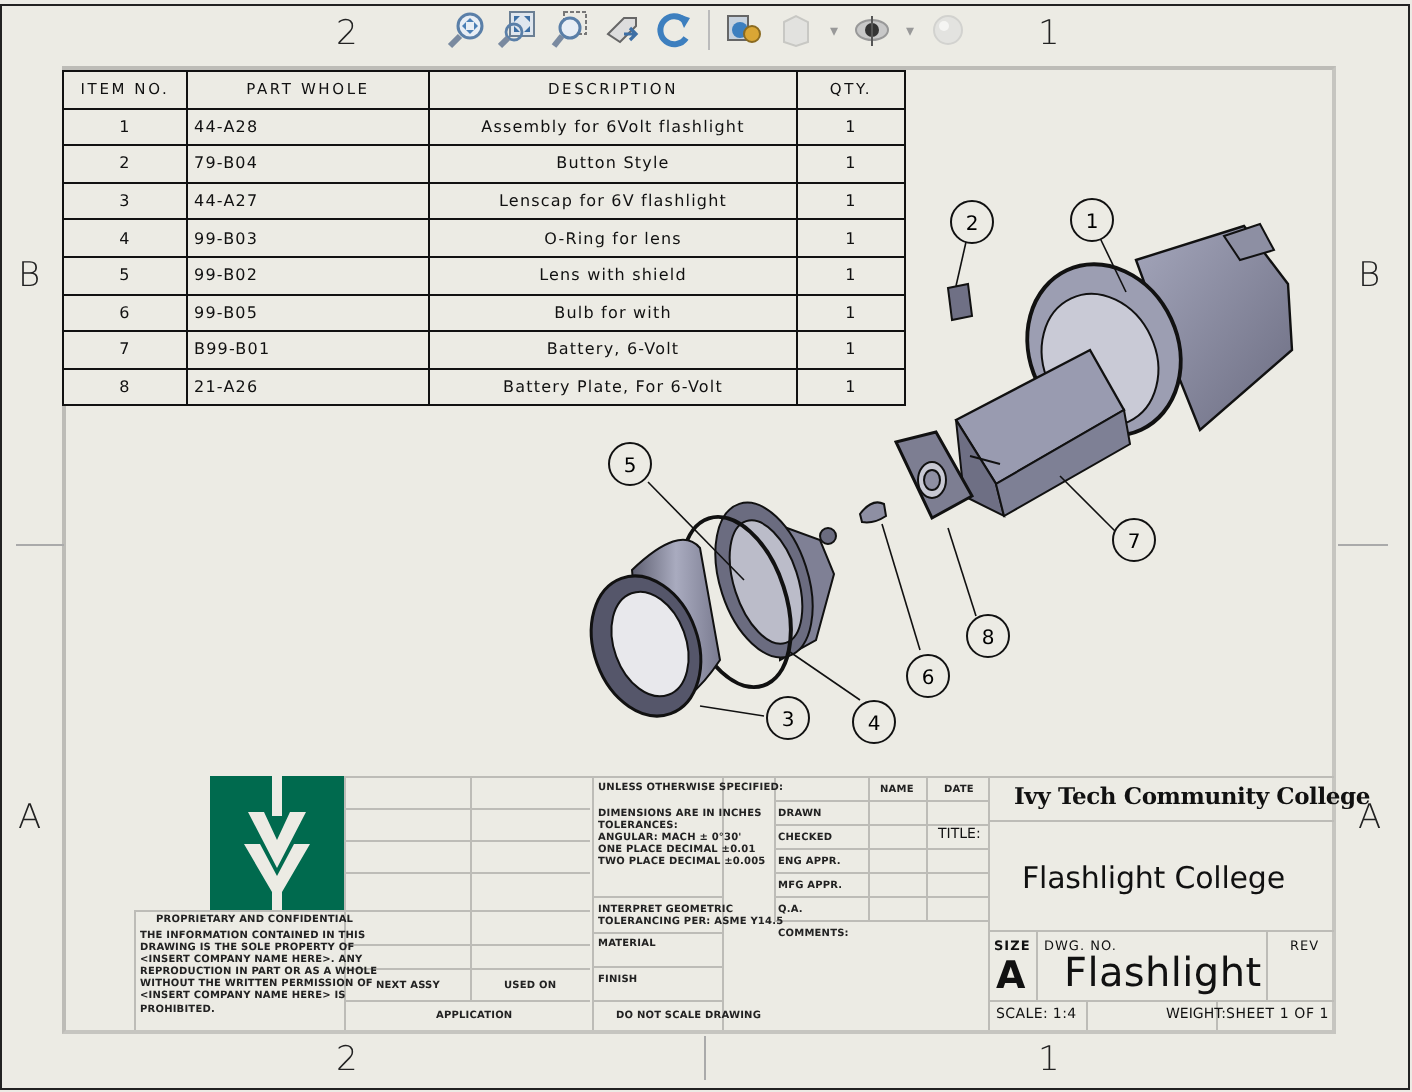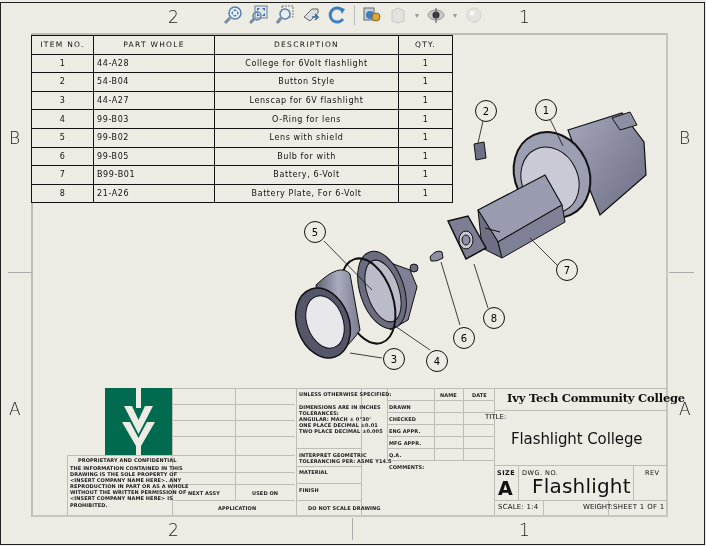--- a/index.html
+++ b/index.html
@@ -27,21 +27,21 @@
 
   
   .drawing { position: absolute; left: 0; top: 0; width: 706px; height: 546px; pointer-events: none; }
   .drawing .hit { pointer-events: auto; }
   .tiny { position: absolute; font-size: 5px; font-weight: bold; line-height: 6.2px; color: #222; letter-spacing: 0.1px; white-space: nowrap; }
   .hline { position: absolute; height: 1px; background: #bdbcb7; }
   .vline { position: absolute; width: 1px; background: #bdbcb7; }
 
   .logo { position: absolute; left: 105px; top: 388px; width: 67px; height: 67px; background: #006a4e; }
   .college { position: absolute; left: 507px; top: 391px; font-family: "DejaVu Serif", serif; font-weight: bold; font-size: 11.5px; color: #111; letter-spacing: -0.2px; }
-  .title-lbl { position: absolute; left: 485px; top: 413px; font-size: 7px; color: #111; }
+  .title-lbl { position: absolute; left: 469px; top: 413px; font-size: 7px; color: #111; }
   .title-val { position: absolute; left: 511px; top: 430px; font-size: 15px; color: #111; letter-spacing: -0.1px; }
   .size-lbl { position: absolute; left: 497px; top: 469px; font-size: 6.5px; font-weight: bold; color: #111; letter-spacing: 0.5px; }
   .size-val { position: absolute; left: 498px; top: 477px; font-size: 19px; font-weight: bold; color: #111; }
   .dwg-lbl { position: absolute; left: 522px; top: 469px; font-size: 6.5px; color: #111; letter-spacing: 0.5px; }
   .dwg-val { position: absolute; left: 532px; top: 474px; font-size: 20px; color: #111; letter-spacing: 0.2px; }
   .rev-lbl { position: absolute; left: 645px; top: 469px; font-size: 6.5px; color: #111; letter-spacing: 0.5px; }
   .scale-lbl { position: absolute; left: 498px; top: 503px; font-size: 7px; color: #111; letter-spacing: 0.2px; }
   .weight-lbl { position: absolute; left: 547px; top: 503px; font-size: 7px; color: #111; margin-left: 36px; }
   .sheet-lbl { position: absolute; left: 613px; top: 503px; font-size: 7px; color: #111; letter-spacing: 0.3px; }
 </style>
@@ -134,26 +134,26 @@
       <th style="width:62px">ITEM NO.</th>
       <th style="width:121px">PART WHOLE</th>
       <th style="width:184px">DESCRIPTION</th>
       <th style="width:54px">QTY.</th>
     </tr>
   </thead>
   <tbody>
     <tr>
         <td class="c">1</td>
         <td class="l">44-A28</td>
-        <td class="c">College for 6Volt flashlight</td>
+        <td class="c">Assembly for 6Volt flashlight</td>
         <td class="c">1</td>
       </tr>
     <tr>
         <td class="c">2</td>
-        <td class="l">54-B04</td>
+        <td class="l">79-B04</td>
         <td class="c">Button Style</td>
         <td class="c">1</td>
       </tr>
     <tr>
         <td class="c">3</td>
         <td class="l">44-A27</td>
         <td class="c">Lenscap for 6V flashlight</td>
         <td class="c">1</td>
       </tr>
     <tr>

